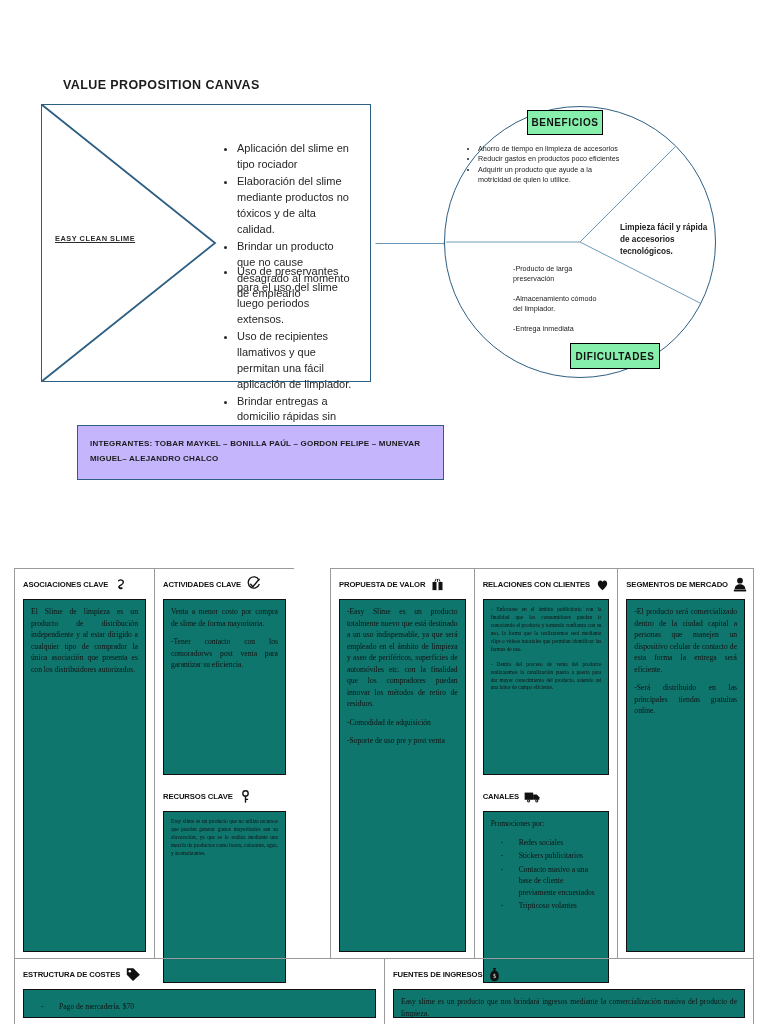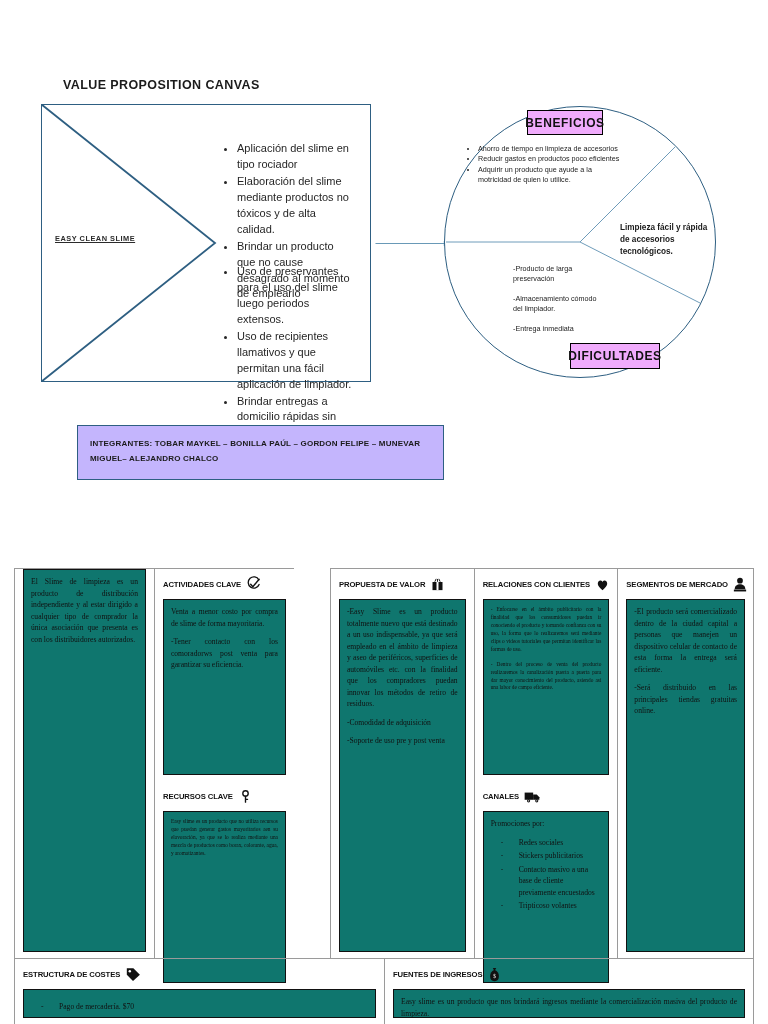--- a/index.html
+++ b/index.html
@@ -46,22 +46,22 @@
 
   
   .vpc-circle {
     position:absolute; left:444px; top:106px;
     width:272px; height:272px; border-radius:50%;
     border: 1.6px solid #2e5f82; background:#fff;
   }
   .vpc-spokes { position:absolute; left:444px; top:106px; width:272px; height:272px; }
 
   .label-box {
-    position:absolute; border:1.3px solid #000; background:#f0abfc;
-    font-size:12px; font-weight:bold; letter-spacing:.6px; color:#111;
+    position:absolute; border:1.3px solid #000; background:#86efac;
+    font-size:10px; font-weight:bold; letter-spacing:.6px; color:#111;
     display:flex; align-items:center; justify-content:center;
   }
   .lb-beneficios  { left:527px; top:110px; width:76px; height:25px; }
   .lb-dificultades{ left:570px; top:343px; width:90px; height:26px; }
 
   .circ-txt { position:absolute; font-size:7.2px; line-height:1.45; color:#222; }
   .circ-benef { left:467px; top:144px; width:156px; }
   .circ-benef ul { list-style: disc; padding-left: 11px; }
   .circ-right {
     left:620px; top:222px; width:96px; font-size:8.2px; font-weight:bold;
@@ -196,20 +196,27 @@
     <div class="label-box lb-dificultades">DIFICULTADES</div>
 
     <div class="integrantes">INTEGRANTES: TOBAR MAYKEL – BONILLA PAÚL – GORDON FELIPE – MUNEVAR MIGUEL– ALEJANDRO CHALCO</div>
   </div>
 
   <div class="bmc">
 
     <div class="bmc-top">
 
       <div class="bmc-col col-w1">
+        <div class="bmc-head">
+          <span class="ttl">ASOCIACIONES CLAVE</span>
+          <svg class="ico" width="15" height="15" viewBox="0 0 24 24">
+            <path d="M9 6c4 -3 9 0 7 4c-1.4 2.8-5 3-6 5c-1 2 1.6 3.6 3.4 2.4" fill="none" stroke="#111" stroke-width="2.1" stroke-linecap="round"></path>
+            <path d="M14.5 17.8c-2.2 1.4-5.2 .2-5.2-2.1" fill="none" stroke="#111" stroke-width="2.1" stroke-linecap="round"></path>
+          </svg>
+        </div>
         <div class="bmc-box">El Slime de limpieza es un producto de distribución independiente y al estar dirigido a cualquier tipo de comprador la única asociación que presenta es con los distribuidores autorizados.</div>
       </div>
 
       <div class="bmc-col col-w2">
         <div class="bmc-head">
           <span class="ttl">ACTIVIDADES CLAVE</span>
           <svg class="ico" width="15" height="15" viewBox="0 0 24 24">
             <path d="M20.5 4.5 A9 9 0 1 0 21 12" fill="none" stroke="#111" stroke-width="2.1" stroke-linecap="round"></path>
             <path d="M7.5 11.5 L11 15.5 L21 3.5" fill="none" stroke="#111" stroke-width="2.2" stroke-linecap="round" stroke-linejoin="round"></path>
           </svg>

